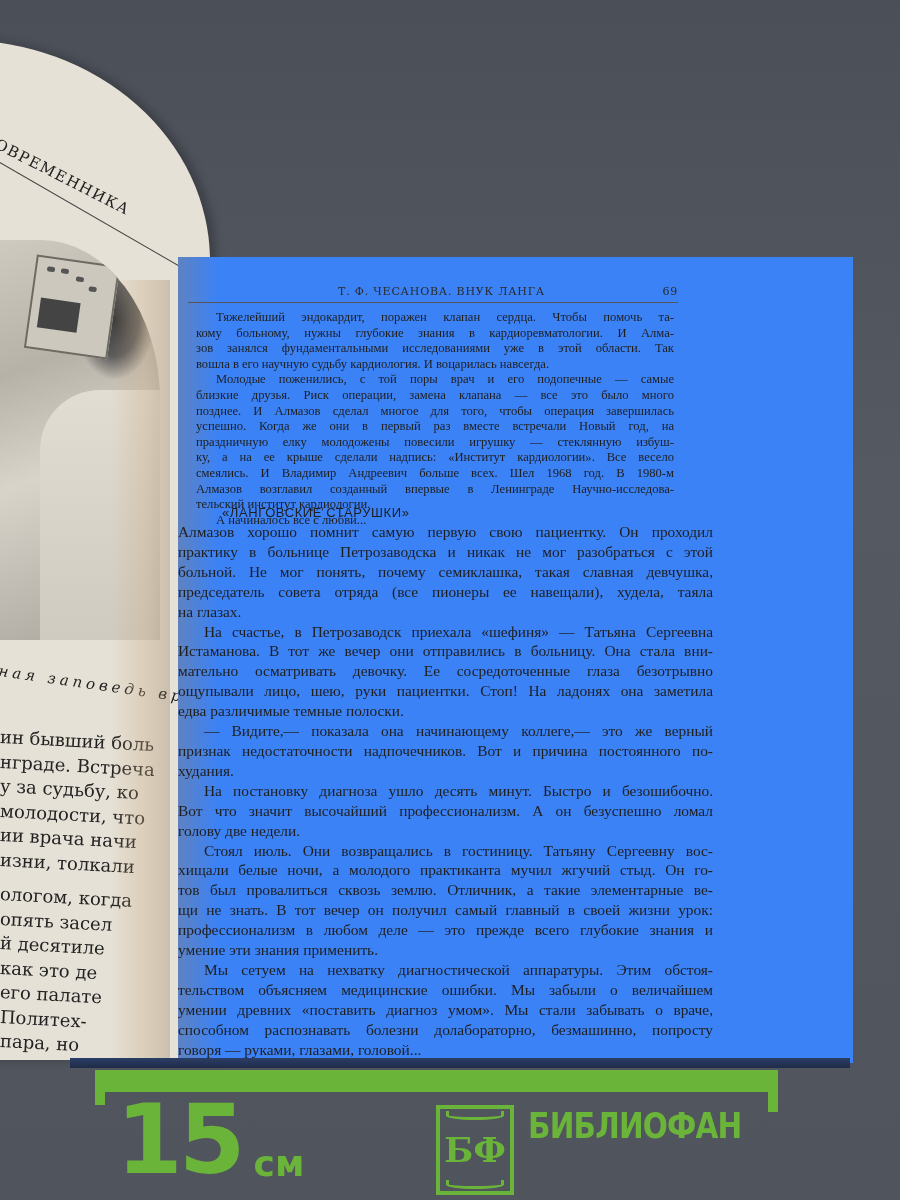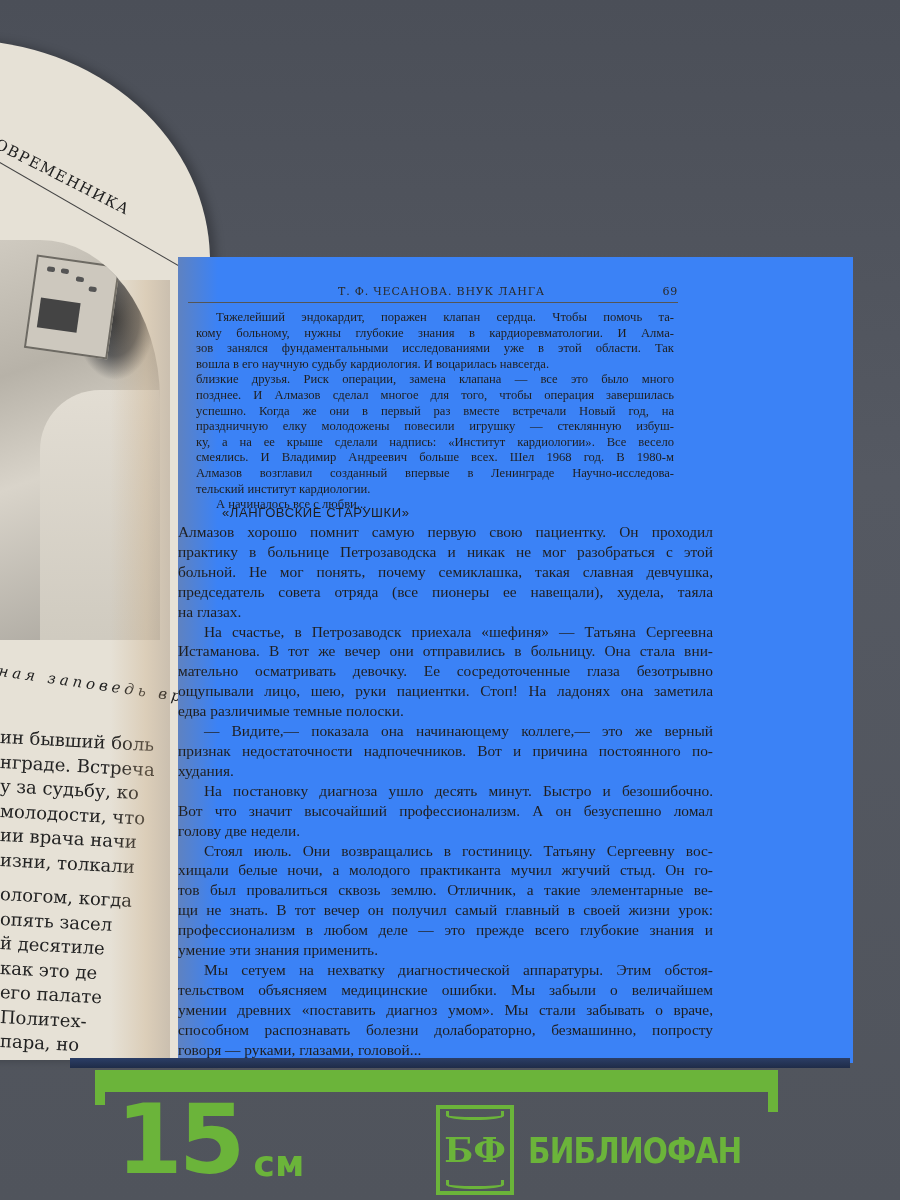--- a/index.html
+++ b/index.html
@@ -105,21 +105,21 @@
   }
   .ruler-left-tick { position: absolute; left: 95px; top: 1070px; width: 10px; height: 35px; background: #6bb43a; }
   .ruler-right-tick { position: absolute; left: 768px; top: 1070px; width: 10px; height: 42px; background: #6bb43a; }
   .size-label {
     position: absolute; left: 116px; top: 1092px;
     font-family: "DejaVu Sans", sans-serif; font-weight: bold; color: #6bb43a;
     display: flex; align-items: flex-end;
   }
   .size-num { font-size: 96px; line-height: 96px; letter-spacing: -4px; }
   .size-unit { font-size: 36px; line-height: 36px; margin-left: 12px; margin-bottom: 6px; }
-  .brand { position: absolute; left: 436px; top: 1105px; display: flex; align-items: center; }
+  .brand { position: absolute; left: 436px; top: 1105px; display: flex; align-items: flex-start; }
   .brand-logo {
     width: 78px; height: 90px; border: 4px solid #6bb43a; box-sizing: border-box;
     display: flex; align-items: center; justify-content: center;
     font-family: "DejaVu Serif", serif; font-weight: bold; font-size: 34px; color: #6bb43a; position: relative;
   }
   .brand-logo::before, .brand-logo::after {
     content: ""; position: absolute; left: 6px; right: 6px; height: 6px;
     border: 3px solid #6bb43a; border-top: none; border-radius: 0 0 50% 50%;
   }
   .brand-logo::before { top: 2px; }
@@ -178,20 +178,21 @@
   <div class="head-rule"></div>
 
   <div class="body-block block-1" id="block-1">
       <div class="para">
         <span class="line indent">Тяжелейший эндокардит, поражен клапан сердца. Чтобы помочь та-</span>
         <span class="line">кому больному, нужны глубокие знания в кардиоревматологии. И Алма-</span>
         <span class="line">зов занялся фундаментальными исследованиями уже в этой области. Так</span>
         <span class="line last">вошла в его научную судьбу кардиология. И воцарилась навсегда.</span>
       </div>
       <div class="para">
+        <span class="line indent">Молодые поженились, с той поры врач и его подопечные — самые</span>
         <span class="line">близкие друзья. Риск операции, замена клапана — все это было много</span>
         <span class="line">позднее. И Алмазов сделал многое для того, чтобы операция завершилась</span>
         <span class="line">успешно. Когда же они в первый раз вместе встречали Новый год, на</span>
         <span class="line">праздничную елку молодожены повесили игрушку — стеклянную избуш-</span>
         <span class="line">ку, а на ее крыше сделали надпись: «Институт кардиологии». Все весело</span>
         <span class="line">смеялись. И Владимир Андреевич больше всех. Шел 1968 год. В 1980-м</span>
         <span class="line">Алмазов возглавил созданный впервые в Ленинграде Научно-исследова-</span>
         <span class="line last">тельский институт кардиологии.</span>
       </div>
       <div class="para">

